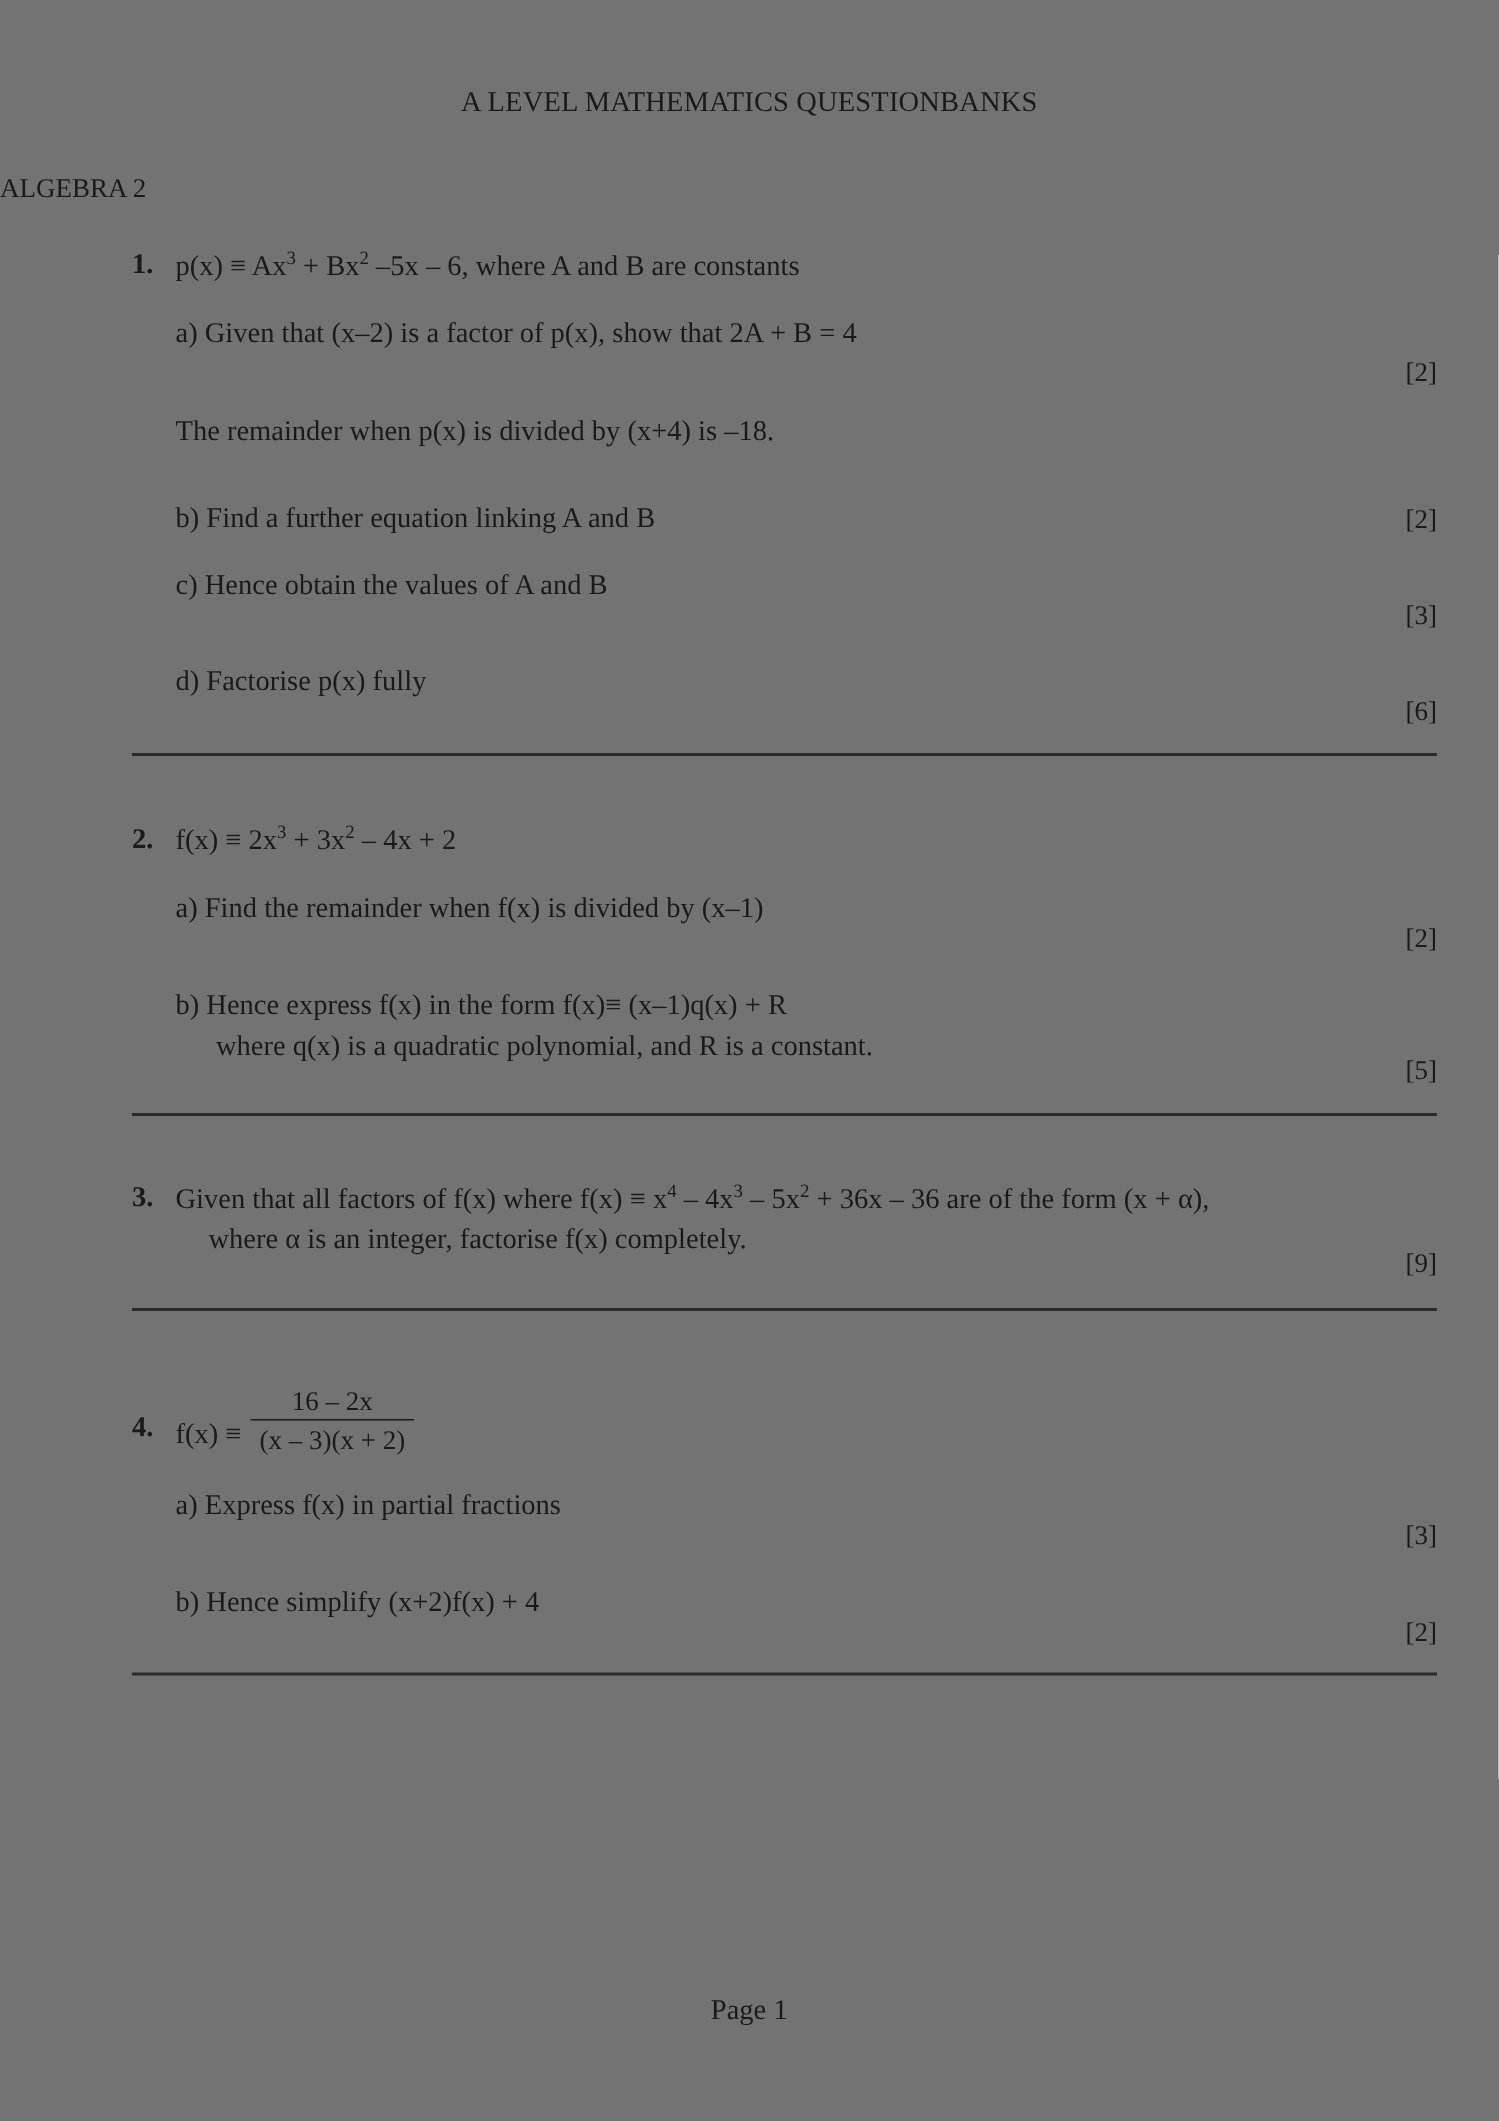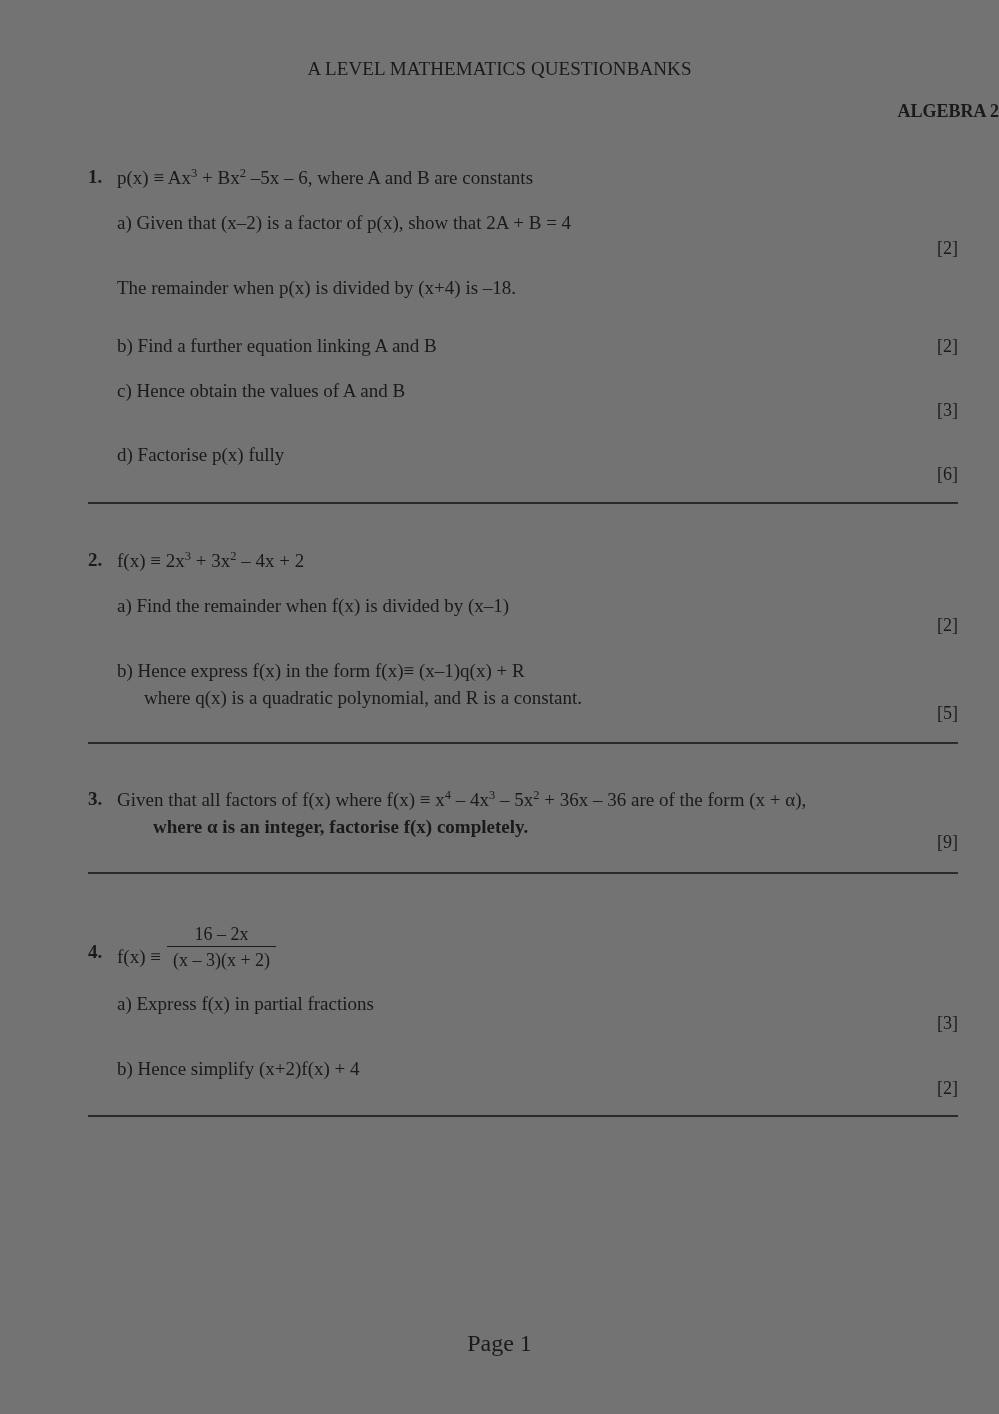--- a/index.html
+++ b/index.html
@@ -20,26 +20,26 @@
     position: absolute;
     top: 58px;
     left: 0;
     width: 999px;
     text-align: center;
     font-size: 19px;
     letter-spacing: 0.1px;
   }
   .header-subtitle {
     position: absolute;
-    top: 101px;
-    left: 0;
-    width: 999px;
-    text-align: right;
-    font-size: 18px;
-    font-weight: bold;
+    top: 115px;
+    left: 0;
+    width: 999px;
+    text-align: left;
+    font-size: 18px;
+    font-weight: normal;
   }
   .qblock {
     position: absolute;
     left: 88px;
     width: 870px;
   }
   .qline {
     position: relative;
     display: block;
     font-size: 19px;
@@ -57,22 +57,21 @@
     margin-left: 29px;
     font-size: 19px;
     line-height: 27px;
   }
   .qstem.hang {
     text-indent: 0;
     padding-left: 0;
   }
   .qstem.hang .cont {
     display: block;
-    margin-left: 36px;
-    font-weight: bold;
+    margin-left: 22px;
   }
   .part {
     position: relative;
     margin-left: 29px;
     font-size: 19px;
     line-height: 27px;
   }
   .part .cont2 {
     display: block;
     margin-left: 27px;
@@ -116,21 +115,21 @@
     padding: 1px 6px 0 6px;
     font-size: 18px;
     line-height: 24px;
   }
   .footer {
     position: absolute;
     top: 1330px;
     left: 0;
     width: 999px;
     text-align: center;
-    font-size: 24px;
+    font-size: 19px;
   }
 </style>
 </head>
 <body>
 
 <div class="page">
 
   <div class="header-title">A LEVEL MATHEMATICS QUESTIONBANKS</div>
   <div class="header-subtitle">ALGEBRA 2</div>
 

